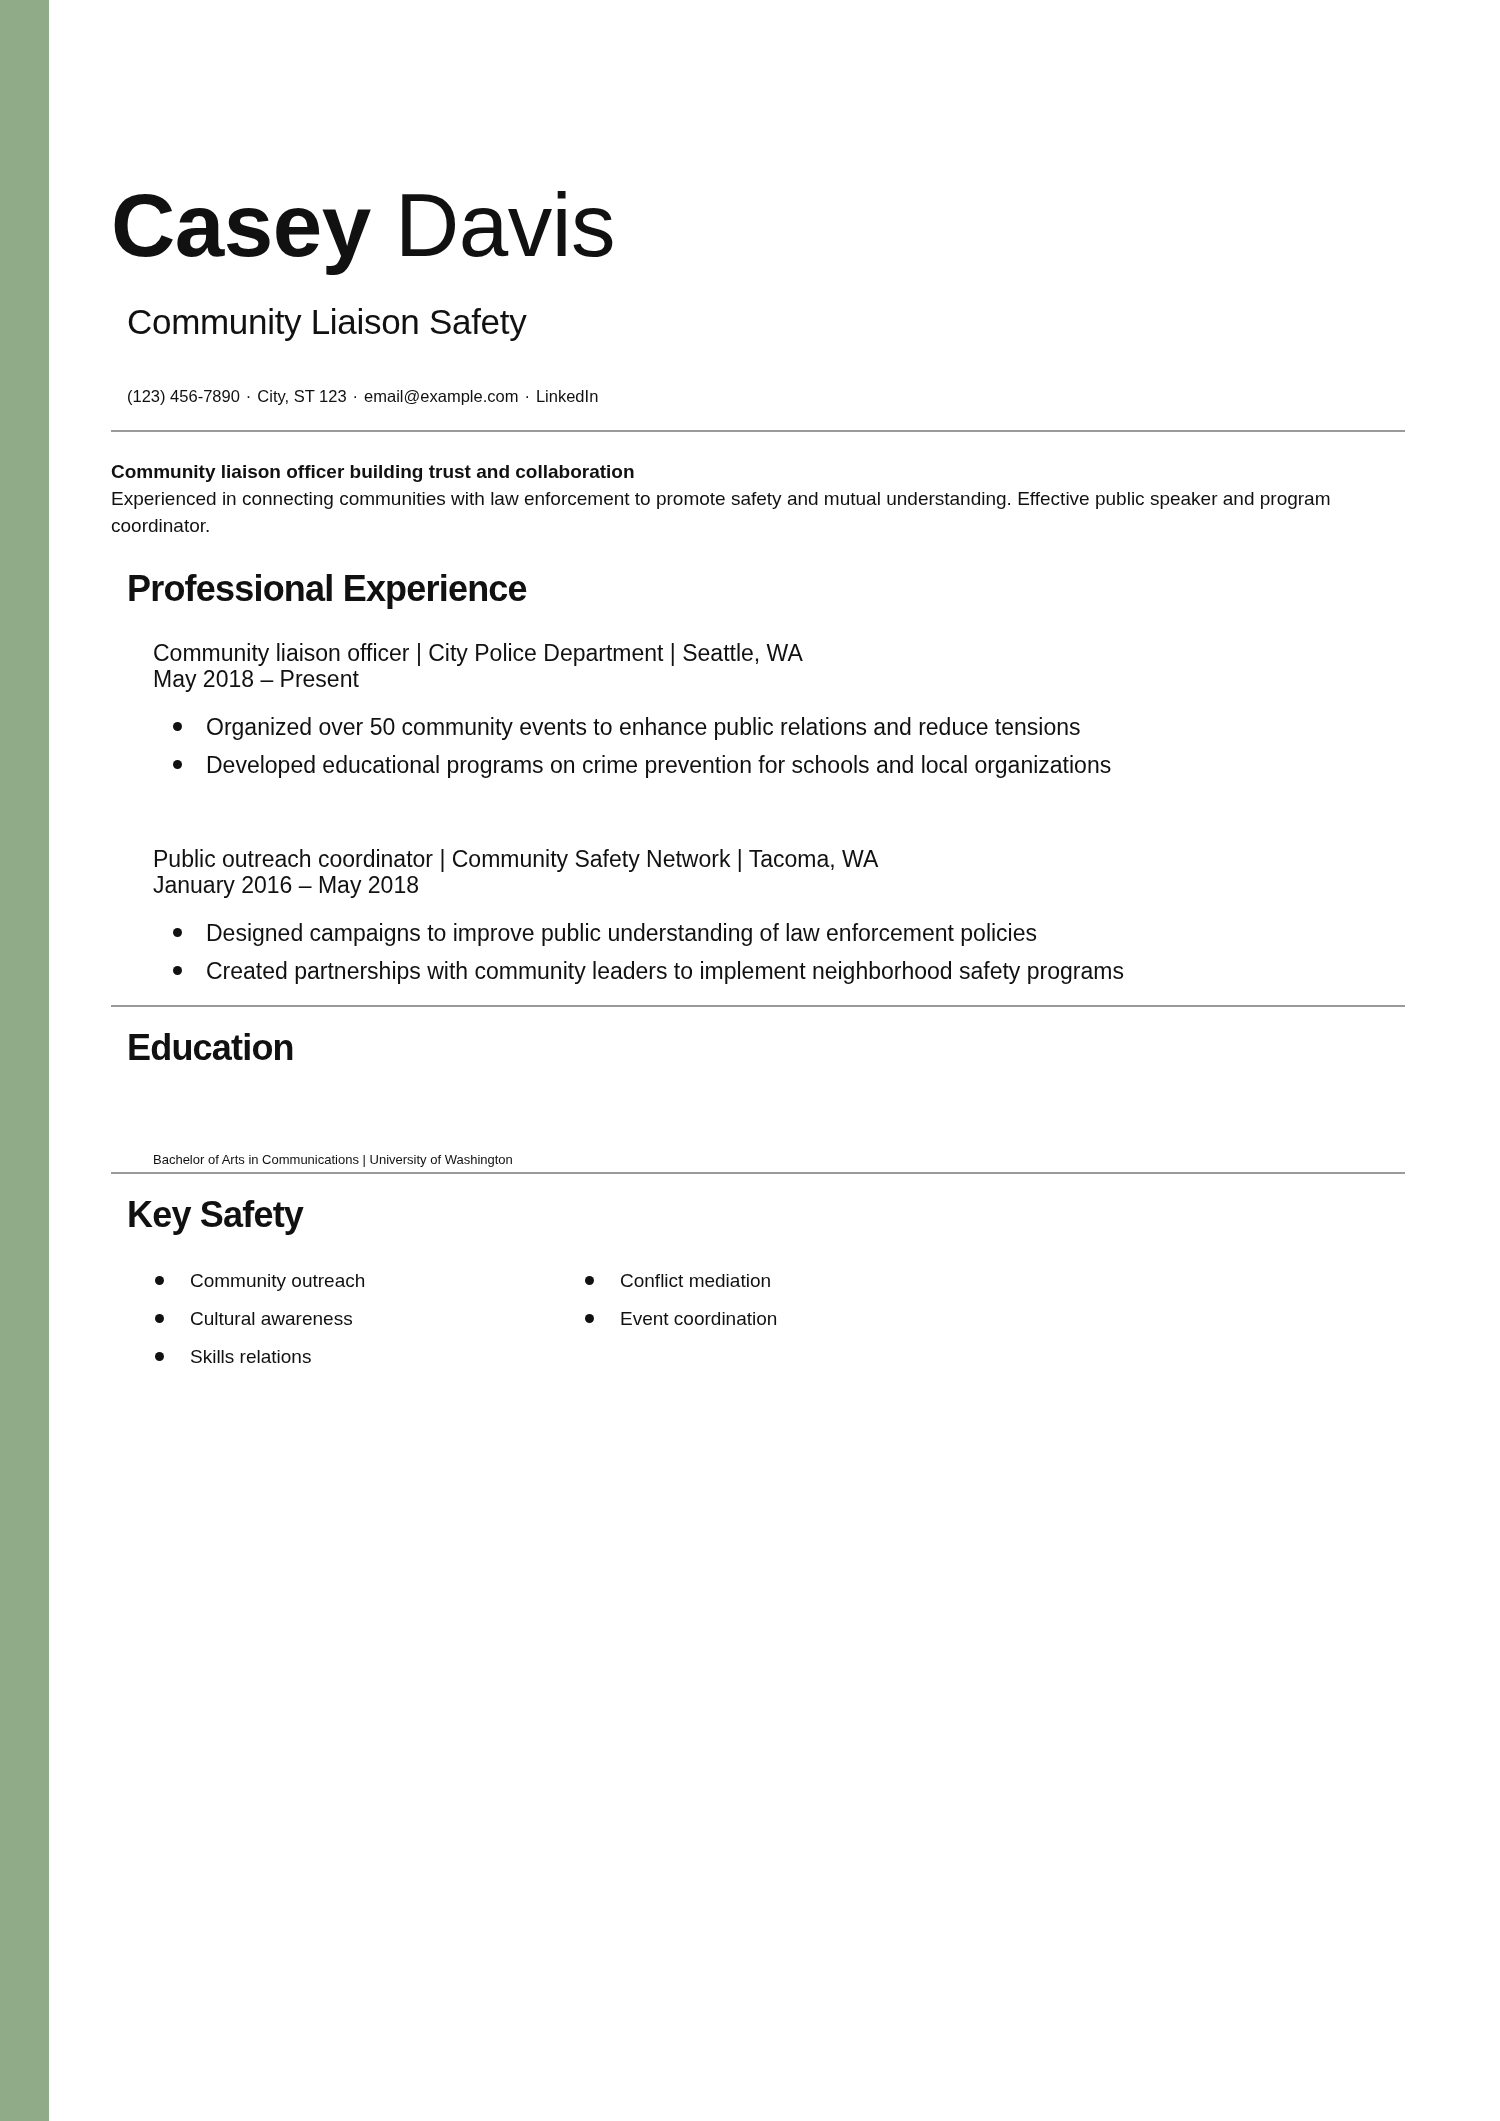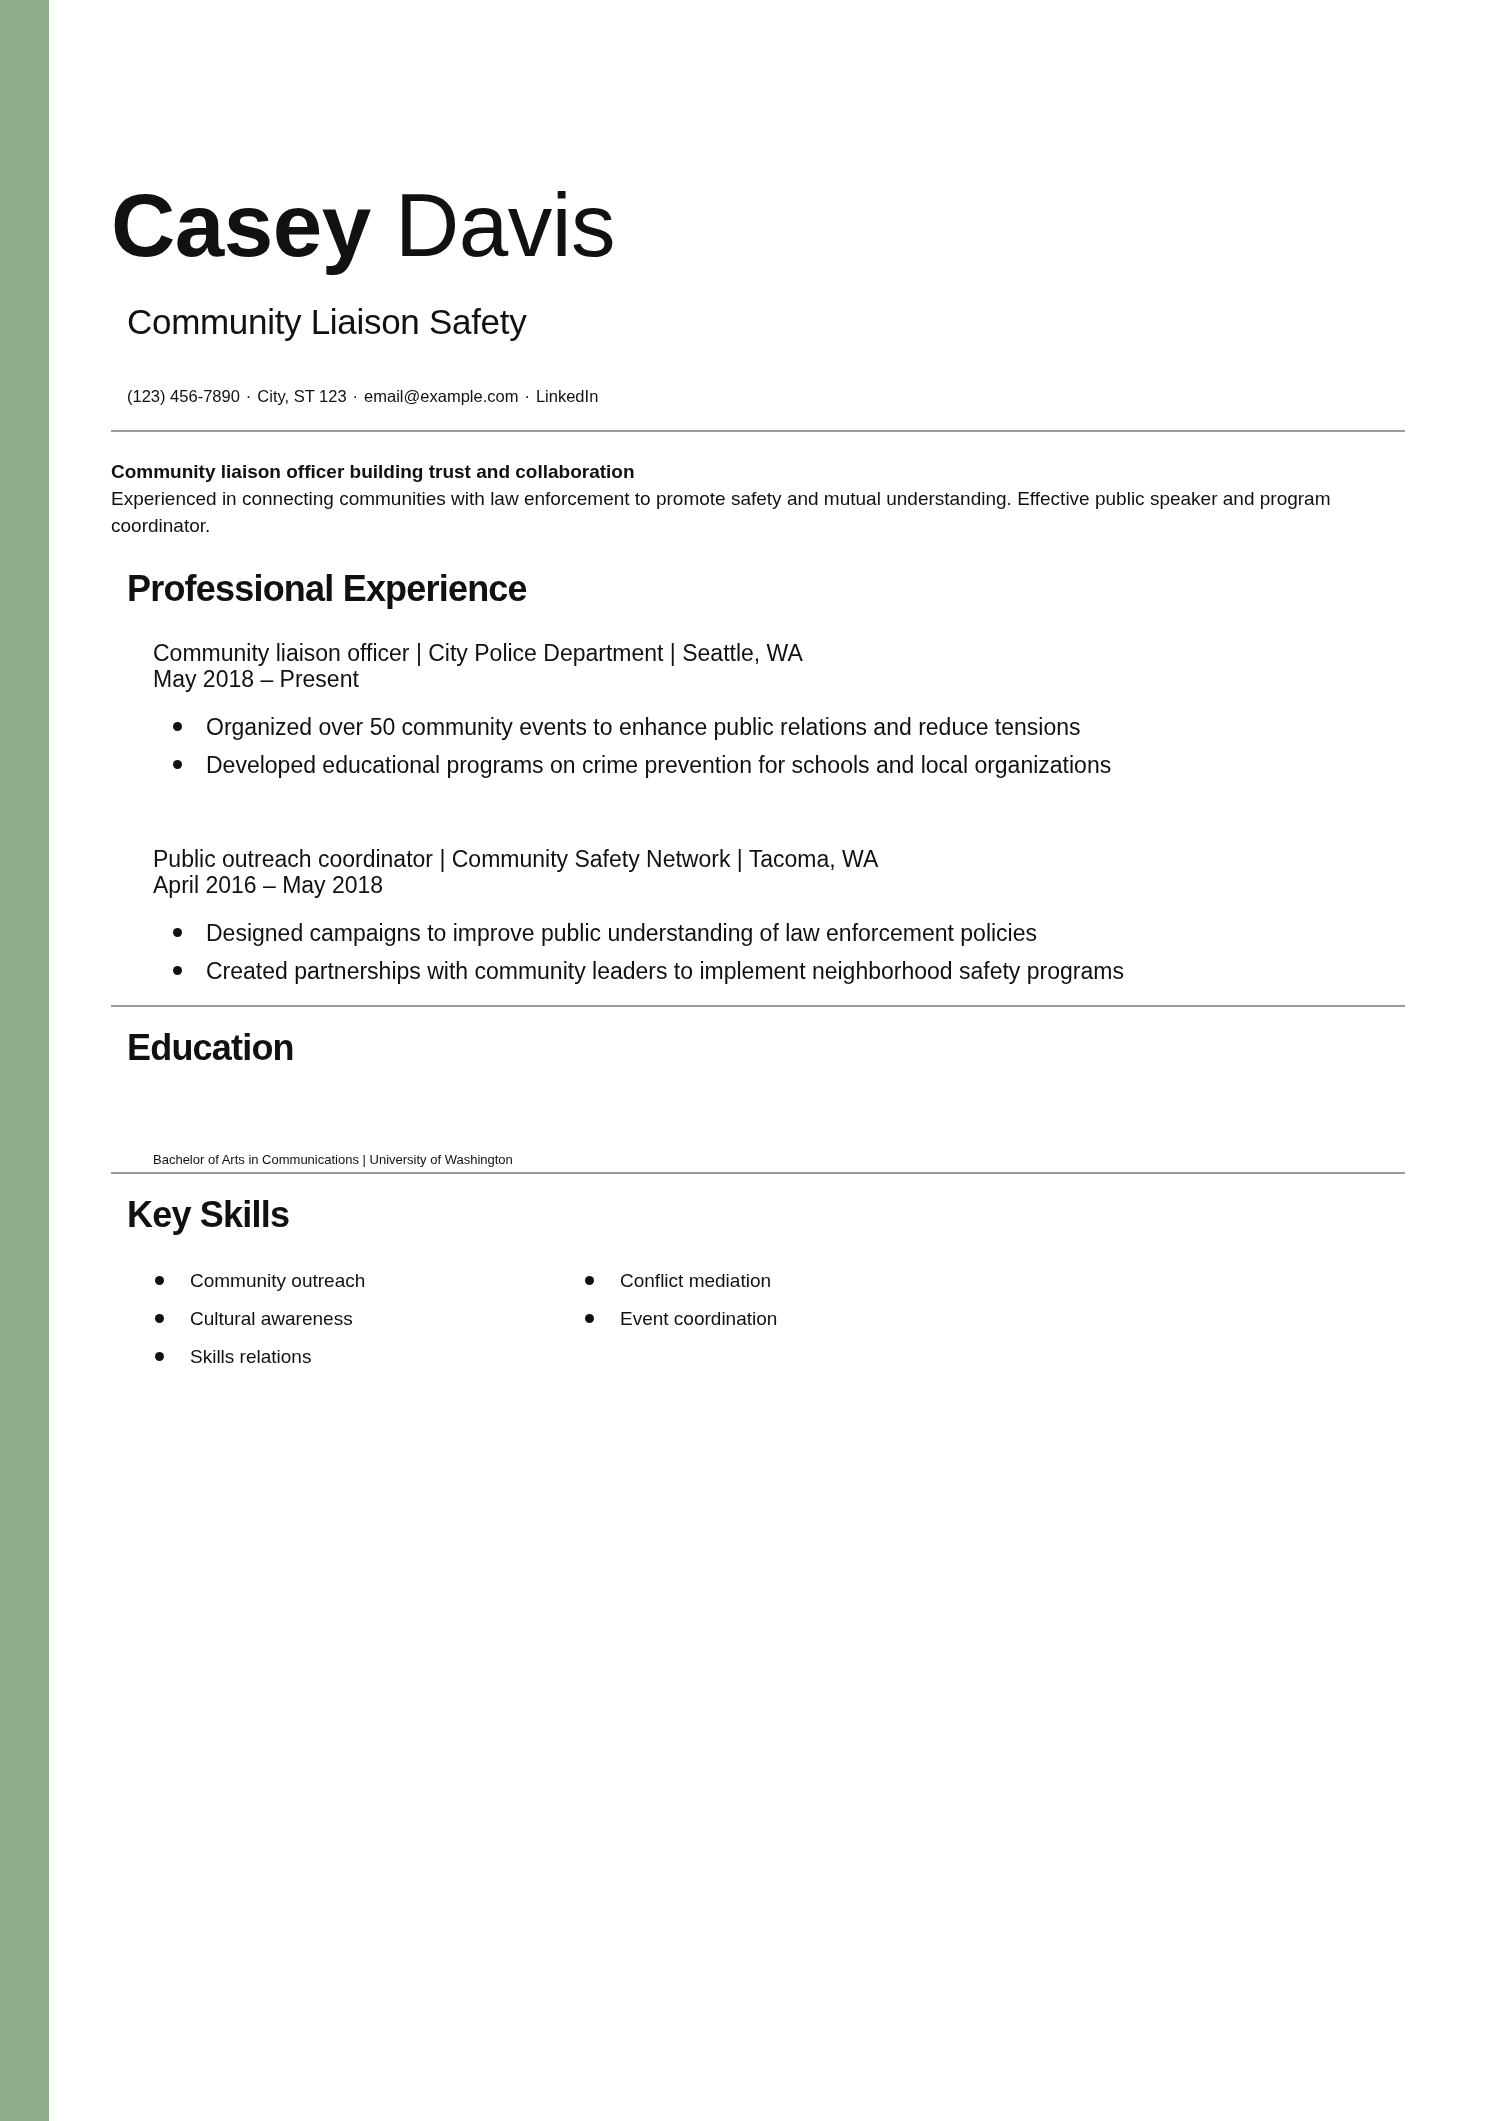--- a/index.html
+++ b/index.html
@@ -69,36 +69,36 @@
     <span class="line">Community liaison officer | City Police Department | Seattle, WA</span>
     <span class="line">May 2018 – Present</span>
     <ul class="bullets">
       <li><span class="dot"></span><span>Organized over 50 community events to enhance public relations and reduce tensions</span></li>
       <li><span class="dot"></span><span>Developed educational programs on crime prevention for schools and local organizations</span></li>
     </ul>
   </div>
 
   <div class="job" style="top:846px;">
     <span class="line">Public outreach coordinator | Community Safety Network | Tacoma, WA</span>
-    <span class="line">April 2016 – May 2018</span>
+    <span class="line">January 2016 – May 2018</span>
     <ul class="bullets">
       <li><span class="dot"></span><span>Designed campaigns to improve public understanding of law enforcement policies</span></li>
       <li><span class="dot"></span><span>Created partnerships with community leaders to implement neighborhood safety programs</span></li>
     </ul>
   </div>
 
   <div class="rule" style="top:1005px;"></div>
 
   <h2 class="section-heading" style="top:1026px;">Education</h2>
 
   <div class="edu">Bachelor of Arts in Communications | University of Washington</div>
 
   <div class="rule" style="top:1172px;"></div>
 
-  <h2 class="section-heading" style="top:1193px;">Key Skills</h2>
+  <h2 class="section-heading" style="top:1193px;">Key Safety</h2>
 
   <div class="skills">
     <ul class="col1">
       <li><span class="dot"></span><span>Community outreach</span></li>
       <li><span class="dot"></span><span>Cultural awareness</span></li>
       <li><span class="dot"></span><span>Skills relations</span></li>
     </ul>
     <ul class="col2">
       <li><span class="dot"></span><span>Conflict mediation</span></li>
       <li><span class="dot"></span><span>Event coordination</span></li>

